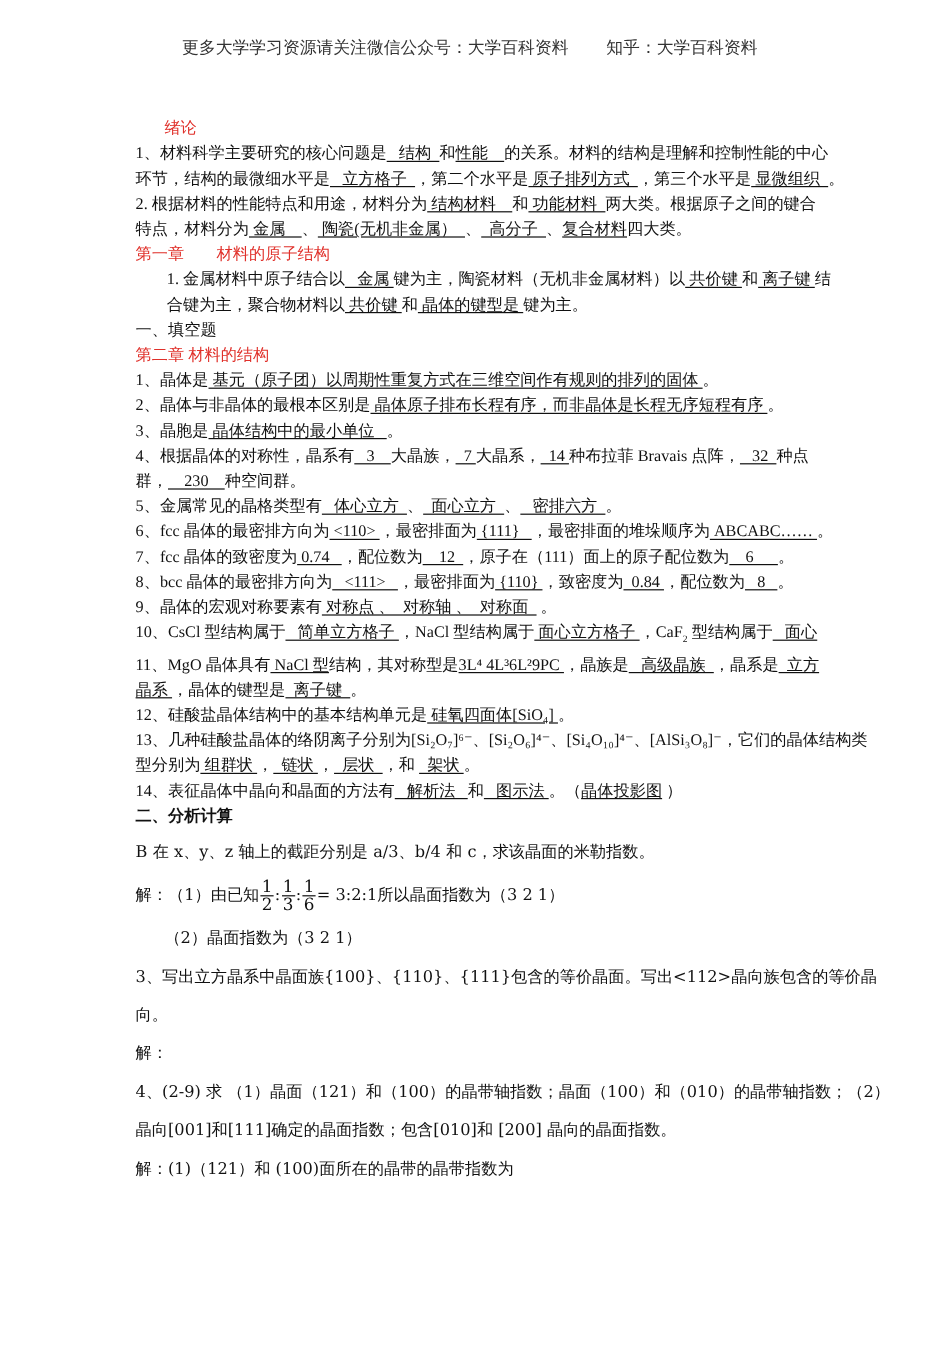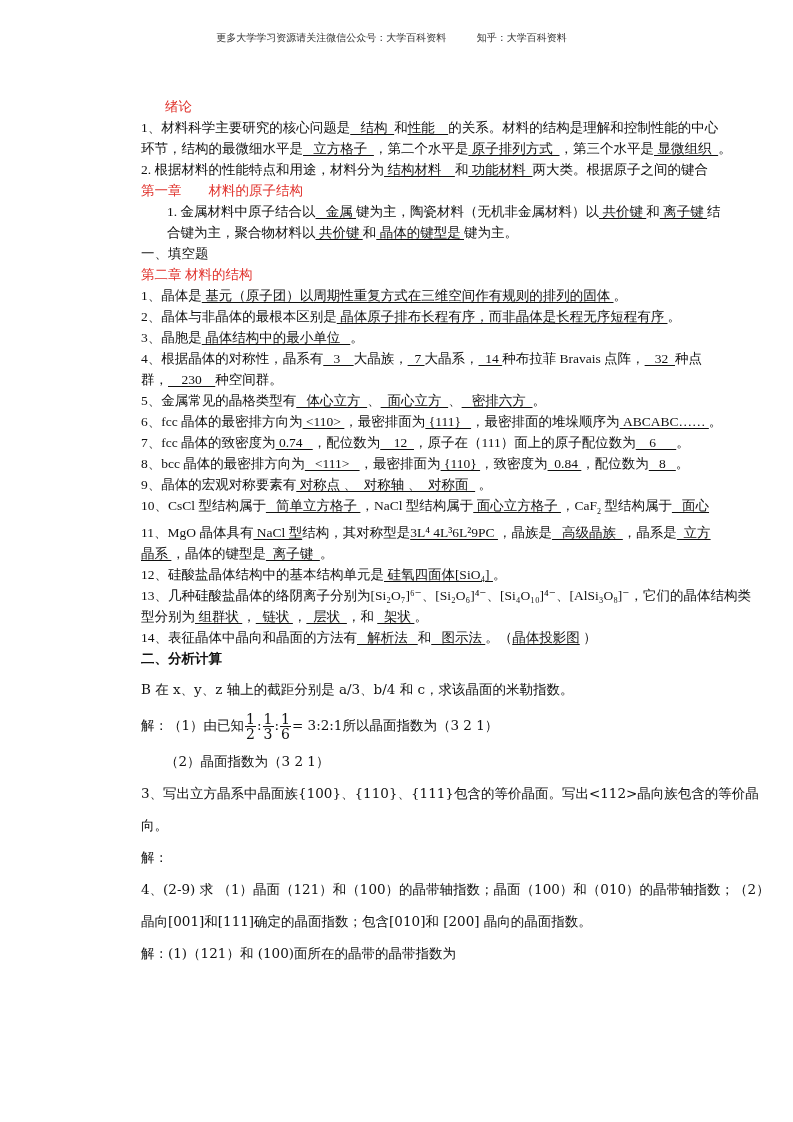--- a/index.html
+++ b/index.html
@@ -1,21 +1,21 @@
 <!DOCTYPE html>
 <html><head>
 <meta charset="utf-8">
 <style>
   html, body { margin: 0; padding: 0; background: #ffffff; }
   body { width: 793px; height: 1122px; position: relative; overflow: hidden;
          font-family: "Liberation Serif", "DejaVu Serif", serif; color: #111; }
   .header { position: absolute; top: 31px; left: 0; width: 783px; text-align: center;
-            font-size: 10px; color: #333; }
+            font-size: 14px; color: #333; }
   .header span { margin: 0 14px; }
-  .content { position: absolute; left: 113px; top: 96px; width: 610px; margin-left: 28px; }
+  .content { position: absolute; left: 113px; top: 96px; width: 610px; }
   .line { font-size: 13.5px; line-height: 21px; white-space: nowrap; }
   .red { color: #e0302a; }
   .indent1 { padding-left: 24px; }
   .indent2 { padding-left: 26px; }
   .u { text-decoration: underline; text-underline-offset: 2px; white-space: pre; }
   .bold { font-weight: bold; }
   .sec2 .line { line-height: 21px; }
   .calc { font-family: "DejaVu Serif", serif; font-size: 12.5px; }
   .calc .line { line-height: 32px; }
   .frac { display: inline-flex; flex-direction: column; align-items: center; vertical-align: middle;
@@ -35,20 +35,23 @@
 
   <div class="line red indent1">绪论</div>
   <div class="line">
     <span>1、材料科学主要研究的核心问题是</span><span class="u">   结构  </span><span>和</span><span class="u">性能    </span><span>的关系。材料的结构是理解和控制性能的中心</span>
   </div>
   <div class="line">
     <span>环节，结构的最微细水平是</span><span class="u">   立方格子  </span><span>，第二个水平是</span><span class="u"> 原子排列方式  </span><span>，第三个水平是</span><span class="u"> 显微组织  </span><span>。</span>
   </div>
   <div class="line">
     <span>2. 根据材料的性能特点和用途，材料分为</span><span class="u"> 结构材料    </span><span>和</span><span class="u"> 功能材料  </span><span>两大类。根据原子之间的键合</span>
+  </div>
+  <div class="line">
+    <span>特点，材料分为</span><span class="u"> 金属    </span><span>、</span><span class="u"> 陶瓷(无机非金属）  </span><span>、</span><span class="u">  高分子  </span><span>、</span><span class="u">复合材料</span><span>四大类。</span>
   </div>
 
   <div class="line red" style="white-space:pre">第一章        材料的原子结构</div>
   <div class="line indent2">
     <span>1. 金属材料中原子结合以</span><span class="u">   金属 </span><span>键为主，陶瓷材料（无机非金属材料）以</span><span class="u"> 共价键 </span><span>和</span><span class="u"> 离子键 </span><span>结</span>
   </div>
   <div class="line indent2">
     <span>合键为主，聚合物材料以</span><span class="u"> 共价键 </span><span>和</span><span class="u"> 晶体的键型是 </span><span>键为主。</span>
   </div>
 

